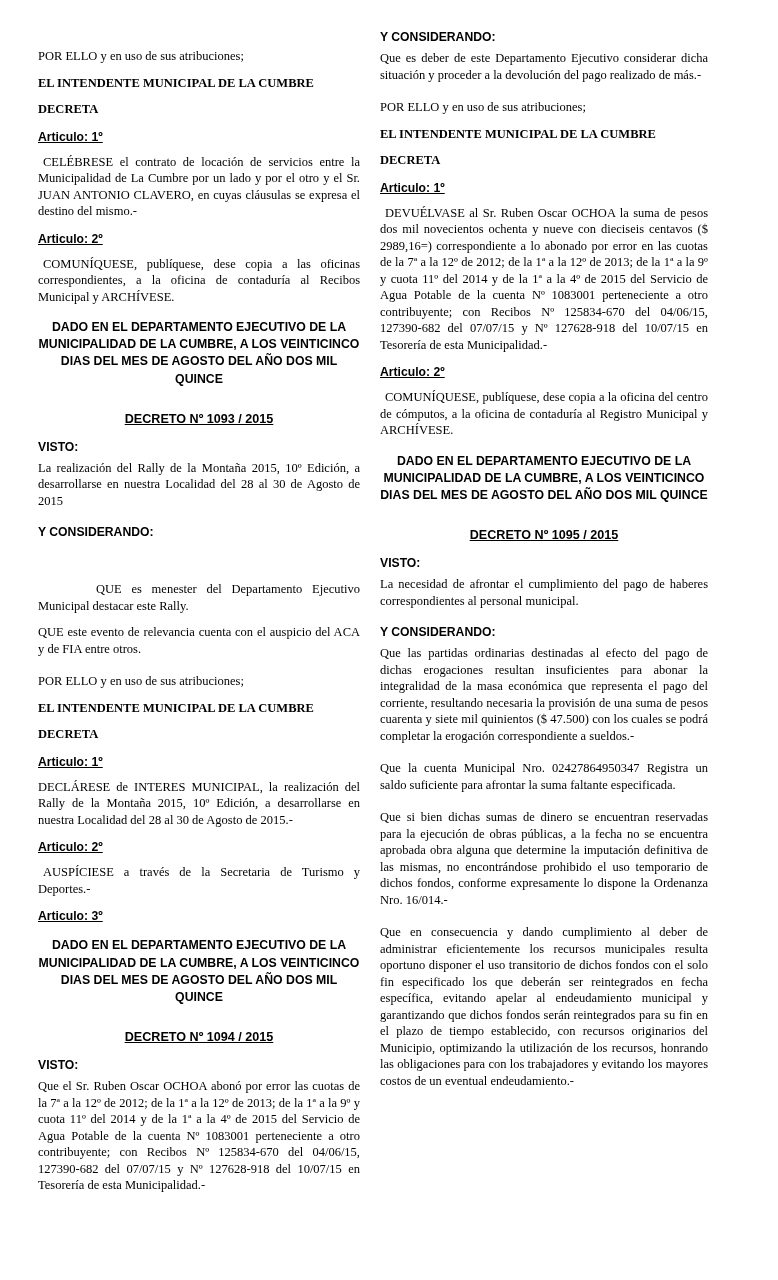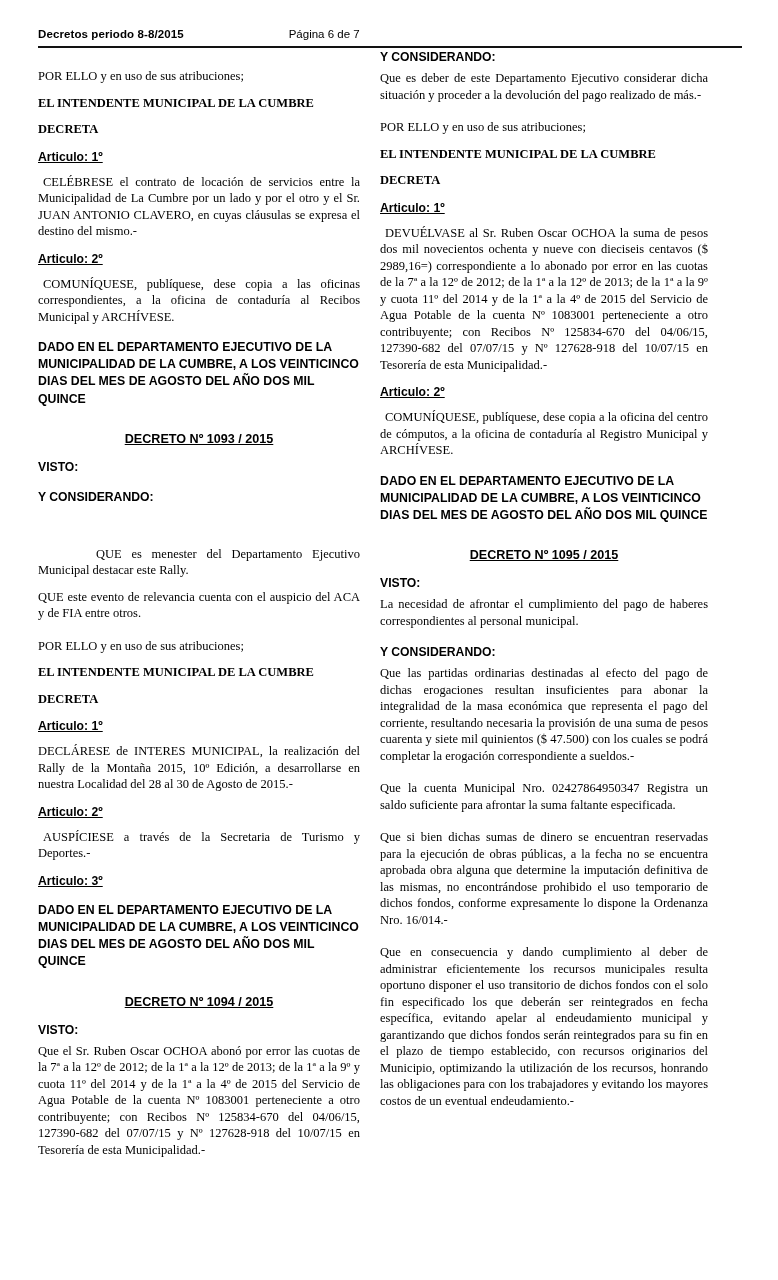--- a/index.html
+++ b/index.html
@@ -45,57 +45,54 @@
     margin: 12px 0 10px;
   }
   .label {
     font-family: "Liberation Sans", sans-serif;
     font-weight: bold; font-size: 12.2px;
     margin: 0 0 6px;
   }
   .dado {
     font-family: "Liberation Sans", sans-serif;
     font-weight: bold; font-size: 12.3px;
-    line-height: 1.4; text-align: left;
+    line-height: 1.4; text-align: center;
     margin: 14px 0 12px;
   }
   .decreto {
     font-family: "Liberation Sans", sans-serif;
     font-weight: bold; font-size: 12.6px;
     text-decoration: underline;
     text-align: center;
     margin: 24px 0 14px;
   }
   .indent1 { text-indent: 58px; }
   .mt-md { margin-top: 16px; }
   .mt-xl { margin-top: 42px; }
 </style>
 </head>
 <body>
 
 <div class="page">
 
-  <div class="hdr">
-    <span class="hdr-title">Decretos periodo 8-8/2015</span>
-    <span class="hdr-page">Página 6 de 7</span>
-  </div>
 
   <div class="cols">
 
     <div class="col col-left">
       <p class="par">POR ELLO y en uso de sus atribuciones;</p>
       <p class="par center">EL INTENDENTE MUNICIPAL DE LA CUMBRE</p>
       <p class="par center decreta">DECRETA</p>
       <p class="art">Articulo: 1º</p>
       <p class="par sp">CELÉBRESE el contrato de locación de servicios entre la Municipalidad de La Cumbre por un lado y por el otro y el Sr. JUAN ANTONIO CLAVERO, en cuyas cláusulas se expresa el destino del mismo.-</p>
       <p class="art">Articulo: 2º</p>
       <p class="par sp">COMUNÍQUESE, publíquese, dese copia a las oficinas correspondientes, a la oficina de contaduría al Recibos Municipal y ARCHÍVESE.</p>
       <p class="dado">DADO EN EL DEPARTAMENTO EJECUTIVO DE LA MUNICIPALIDAD DE LA CUMBRE, A LOS VEINTICINCO DIAS DEL MES DE AGOSTO DEL AÑO DOS MIL QUINCE</p>
       <p class="decreto">DECRETO Nº 1093 / 2015</p>
       <p class="label">VISTO:</p>
+      <p class="par">La realización del Rally de la Montaña 2015, 10º Edición, a desarrollarse en nuestra Localidad del 28 al 30 de Agosto de 2015</p>
       <p class="label mt-md">Y CONSIDERANDO:</p>
       <p class="par indent1 mt-xl">QUE es menester del Departamento Ejecutivo Municipal destacar este Rally.</p>
       <p class="par">QUE este evento de relevancia cuenta con el auspicio del ACA y de FIA entre otros.</p>
       <p class="par mt-md">POR ELLO y en uso de sus atribuciones;</p>
       <p class="par center">EL INTENDENTE MUNICIPAL DE LA CUMBRE</p>
       <p class="par center decreta">DECRETA</p>
       <p class="art">Articulo: 1º</p>
       <p class="par">DECLÁRESE de INTERES MUNICIPAL, la realización del Rally de la Montaña 2015, 10º Edición, a desarrollarse en nuestra Localidad del 28 al 30 de Agosto de 2015.-</p>
       <p class="art">Articulo: 2º</p>
       <p class="par sp">AUSPÍCIESE a través de la Secretaria de Turismo y Deportes.-</p>

